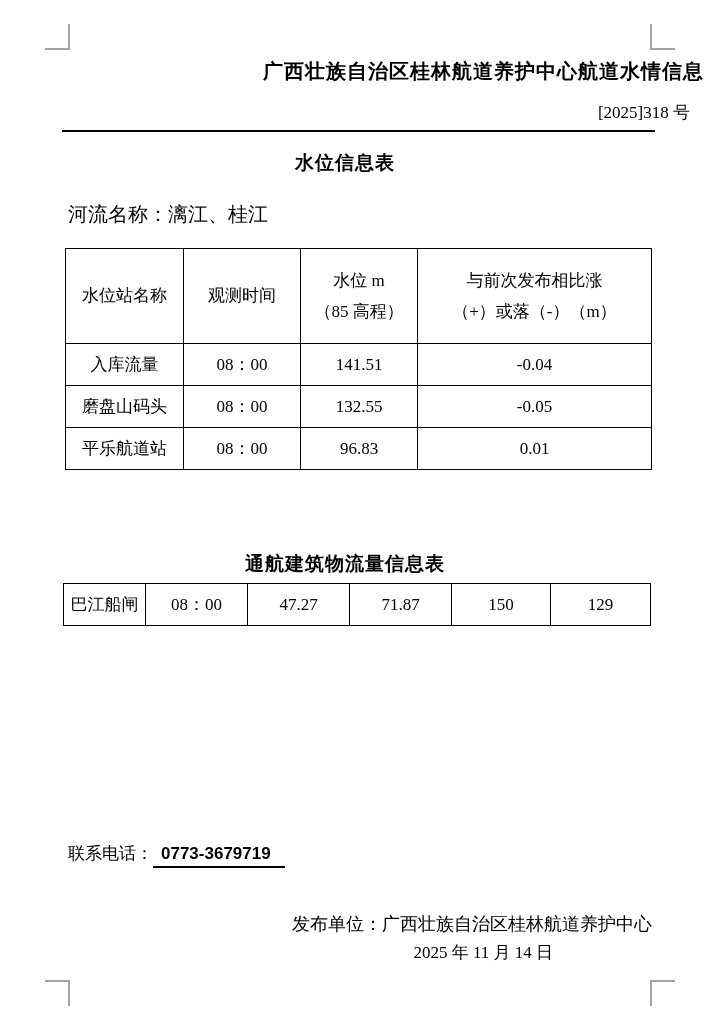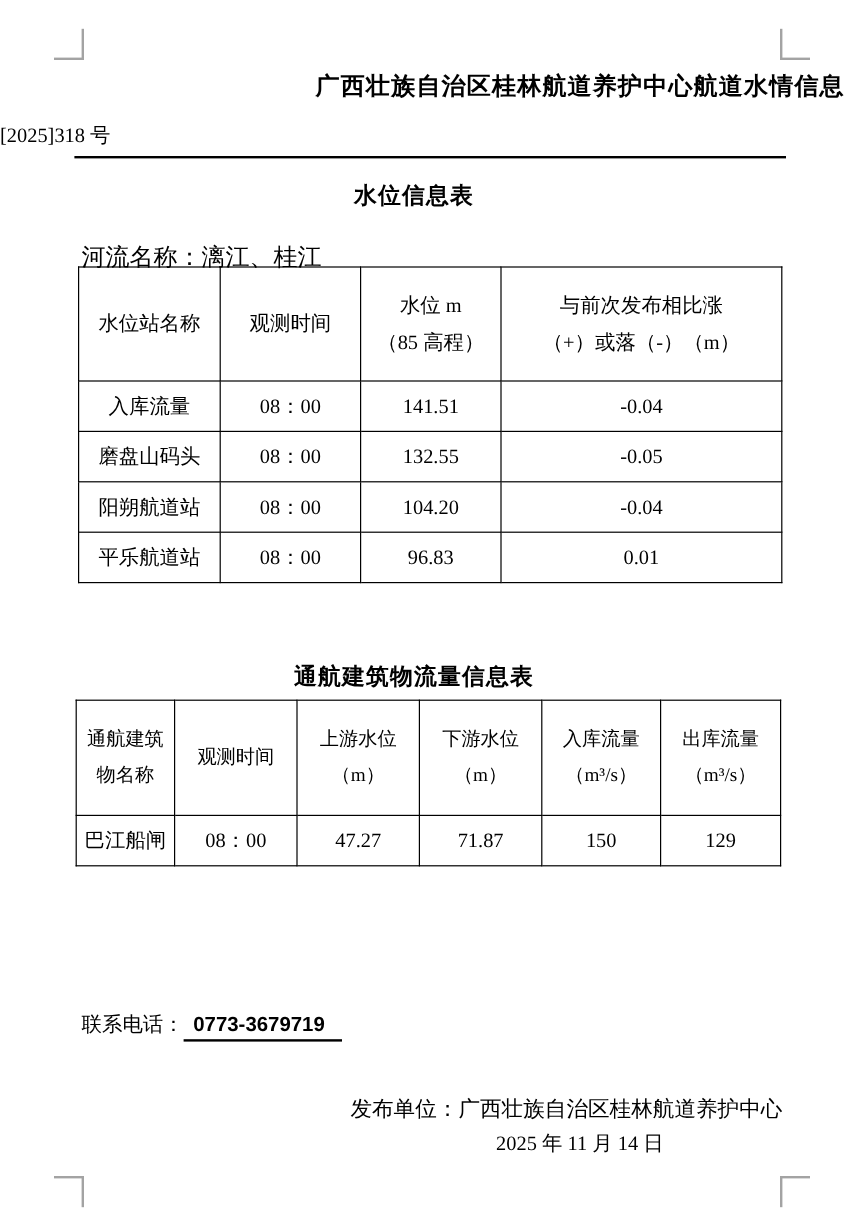--- a/index.html
+++ b/index.html
@@ -10,36 +10,36 @@
   }
   
   .corner { position:absolute; width:23px; height:24px; }
   .corner.tl { left:45px;  top:24px;  border-right:2px solid #a3a3a3; border-bottom:2px solid #a3a3a3; }
   .corner.tr { left:650px; top:24px;  border-left:2px solid #a3a3a3;  border-bottom:2px solid #a3a3a3; }
   .corner.bl { left:45px;  top:980px; border-right:2px solid #a3a3a3; border-top:2px solid #a3a3a3; }
   .corner.br { left:650px; top:980px; border-left:2px solid #a3a3a3;  border-top:2px solid #a3a3a3; }
 
   .doc-title   { position:absolute; top:58px;  left:0; width:690px; text-align:right;
                  font-size:20px; font-weight:bold; letter-spacing:1px;padding-left:14px; }
-  .doc-number  { position:absolute; top:101px; left:0; width:690px; text-align:left; font-size:17px; }
+  .doc-number  { position:absolute; top:101px; left:0; width:690px; text-align:right; font-size:17px; }
   .rule        { position:absolute; top:130px; left:62px; width:593px; height:2px; background:#000; }
 
   .sec-title   { position:absolute; left:0; width:690px; text-align:center;
                  font-size:19px; font-weight:bold; letter-spacing:1px; }
   .sec1-title  { top:150px; }
   .sec2-title  { top:551px; }
 
   .river-label { position:absolute; top:201px; left:68px; font-size:20px; }
 
   table { border-collapse:collapse; table-layout:fixed; position:absolute; }
   td, th { border:1px solid #000; text-align:center; vertical-align:middle;
            font-weight:normal; font-size:17px; padding:0; overflow:hidden; }
   .pre  { white-space:pre-line; line-height:1.85; }
 
-  .tbl1 { top:222px; left:65px; width:586px;font-family:Liberation Serif, serif; }
+  .tbl1 { top:248px; left:65px; width:586px;font-family:Liberation Serif, serif; }
   .tbl1 tr.hdr  { height:95px; }
   .tbl1 tr.data { height:42px; }
 
   .tbl2 { top:583px; left:63px; width:587px; }
   .tbl2 th { font-size:16px; }
   .tbl2 tr.hdr  { height:96px; }
   .tbl2 tr.data { height:42px; }
 
   .contact { position:absolute; top:842px; left:68px; font-size:17px; }
   .phone   { font-family:"Liberation Sans","DejaVu Sans",sans-serif; font-weight:bold;
@@ -88,59 +88,40 @@
         <td>141.51</td>
         <td>-0.04</td>
       </tr>
       <tr class="data">
         <td>磨盘山码头</td>
         <td>08：00</td>
         <td>132.55</td>
         <td>-0.05</td>
       </tr>
       <tr class="data">
-        <td>阳朔航道站</td>
-        <td>08：00</td>
-        <td>104.20</td>
-        <td>-0.04</td>
-      </tr>
-      <tr class="data">
         <td>平乐航道站</td>
         <td>08：00</td>
         <td>96.83</td>
         <td>0.01</td>
       </tr>
     </tbody>
   </table>
 
   <div class="sec-title sec2-title">通航建筑物流量信息表</div>
 
   <table class="tbl2">
     <colgroup>
       <col style="width:82px">
         <col style="width:102px">
         <col style="width:102px">
       <col style="width:102px">
         <col style="width:99px">
         <col style="width:100px">
     </colgroup>
     <tbody>
-      <tr class="hdr">
-        <th class="pre">通航建筑
-物名称</th>
-        <th class="pre">观测时间</th>
-        <th class="pre">上游水位
-（m）</th>
-        <th class="pre">下游水位
-（m）</th>
-        <th class="pre">入库流量
-（m³/s）</th>
-        <th class="pre">出库流量
-（m³/s）</th>
-      </tr>
       <tr class="data">
         <td>巴江船闸</td>
         <td>08：00</td>
         <td>47.27</td>
         <td>71.87</td>
         <td>150</td>
         <td>129</td>
       </tr>
     </tbody>
   </table>

